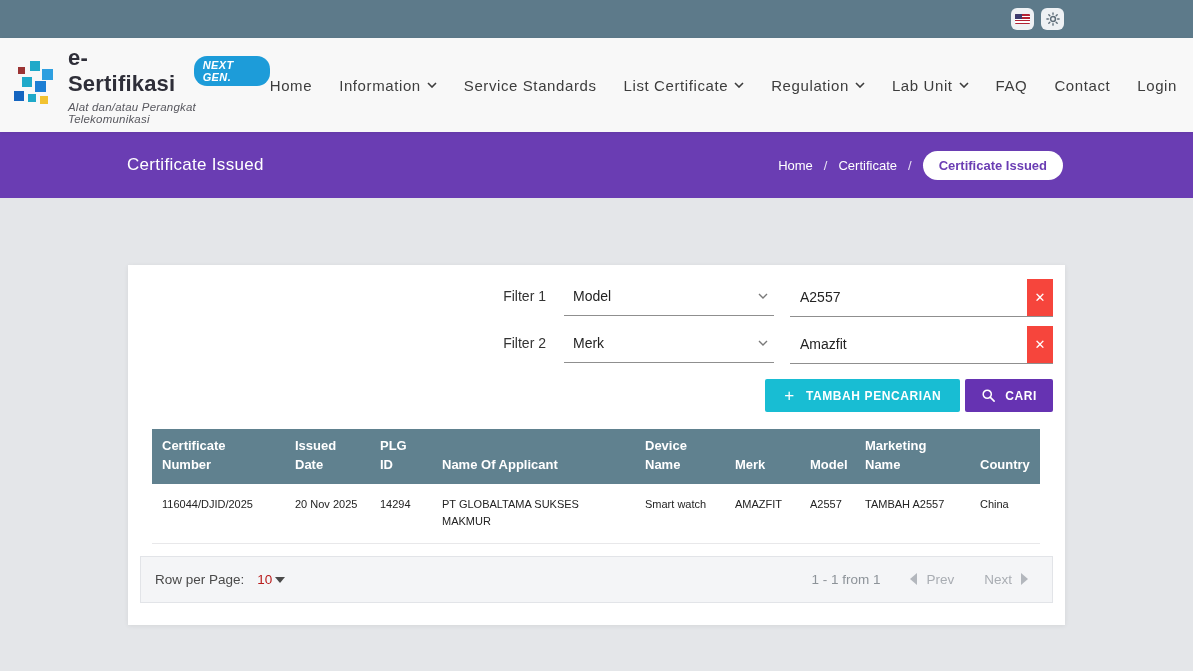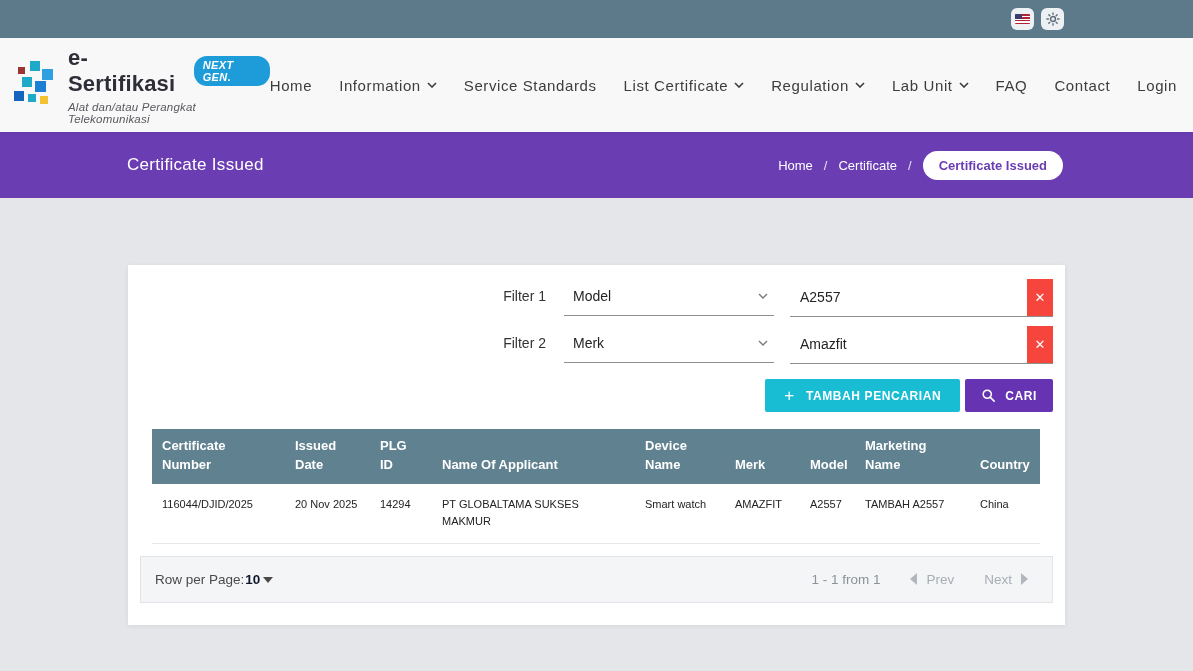--- a/index.html
+++ b/index.html
@@ -53,22 +53,22 @@
 
   
   .table-wrap { margin:17px 25px 0 24px; }
   table { width:100%; border-collapse:collapse; table-layout:fixed; }
   th { background:#60818f; color:#fff; text-align:left; font-weight:700; font-size:13px; line-height:1.45; padding:8px 10px 9px; vertical-align:bottom; height:52px; }
   td { font-size:11px; color:#232323; line-height:1.55; padding:12px 10px 13px; vertical-align:top; border-bottom:1px solid #e8e8ea; background:#fff; }
   .c0{width:133px}.c1{width:85px}.c2{width:62px}.c3{width:203px}.c4{width:90px}.c5{width:75px}.c6{width:55px}.c7{width:115px}.c8{width:70px}
 
   
   .pager { margin:12px 12px 0; background:#f4f5f7; border:1px solid #e2e4e8; height:47px; display:flex; align-items:center; justify-content:space-between; padding:0 24px 0 14px; }
-  .rpp { display:flex; align-items:center; gap:1px; font-size:13.5px; color:#4a4a4a; }
-  .rpp-value { display:flex; align-items:center; gap:3px; font-weight:700; color:#0f172a; cursor:pointer; }
+  .rpp { display:flex; align-items:center; gap:13px; font-size:13.5px; color:#4a4a4a; }
+  .rpp-value { display:flex; align-items:center; gap:3px; font-weight:400; color:#b91c1c; cursor:pointer; }
   .tri-down { width:0; height:0; border-left:5px solid transparent; border-right:5px solid transparent; border-top:6px solid #4a4a4a; margin-top:2px; }
   .pager-right { display:flex; align-items:center; gap:30px; font-size:13.5px; color:#8d9399; }
   .pg-btn { display:flex; align-items:center; gap:9px; color:#a9adb3; cursor:pointer; }
   .tri-left { width:0; height:0; border-top:6px solid transparent; border-bottom:6px solid transparent; border-right:7px solid #b3b7bd; }
   .tri-right { width:0; height:0; border-top:6px solid transparent; border-bottom:6px solid transparent; border-left:7px solid #b3b7bd; }
 </style>
 </head>
 <body>
 
 <div class="topbar">

